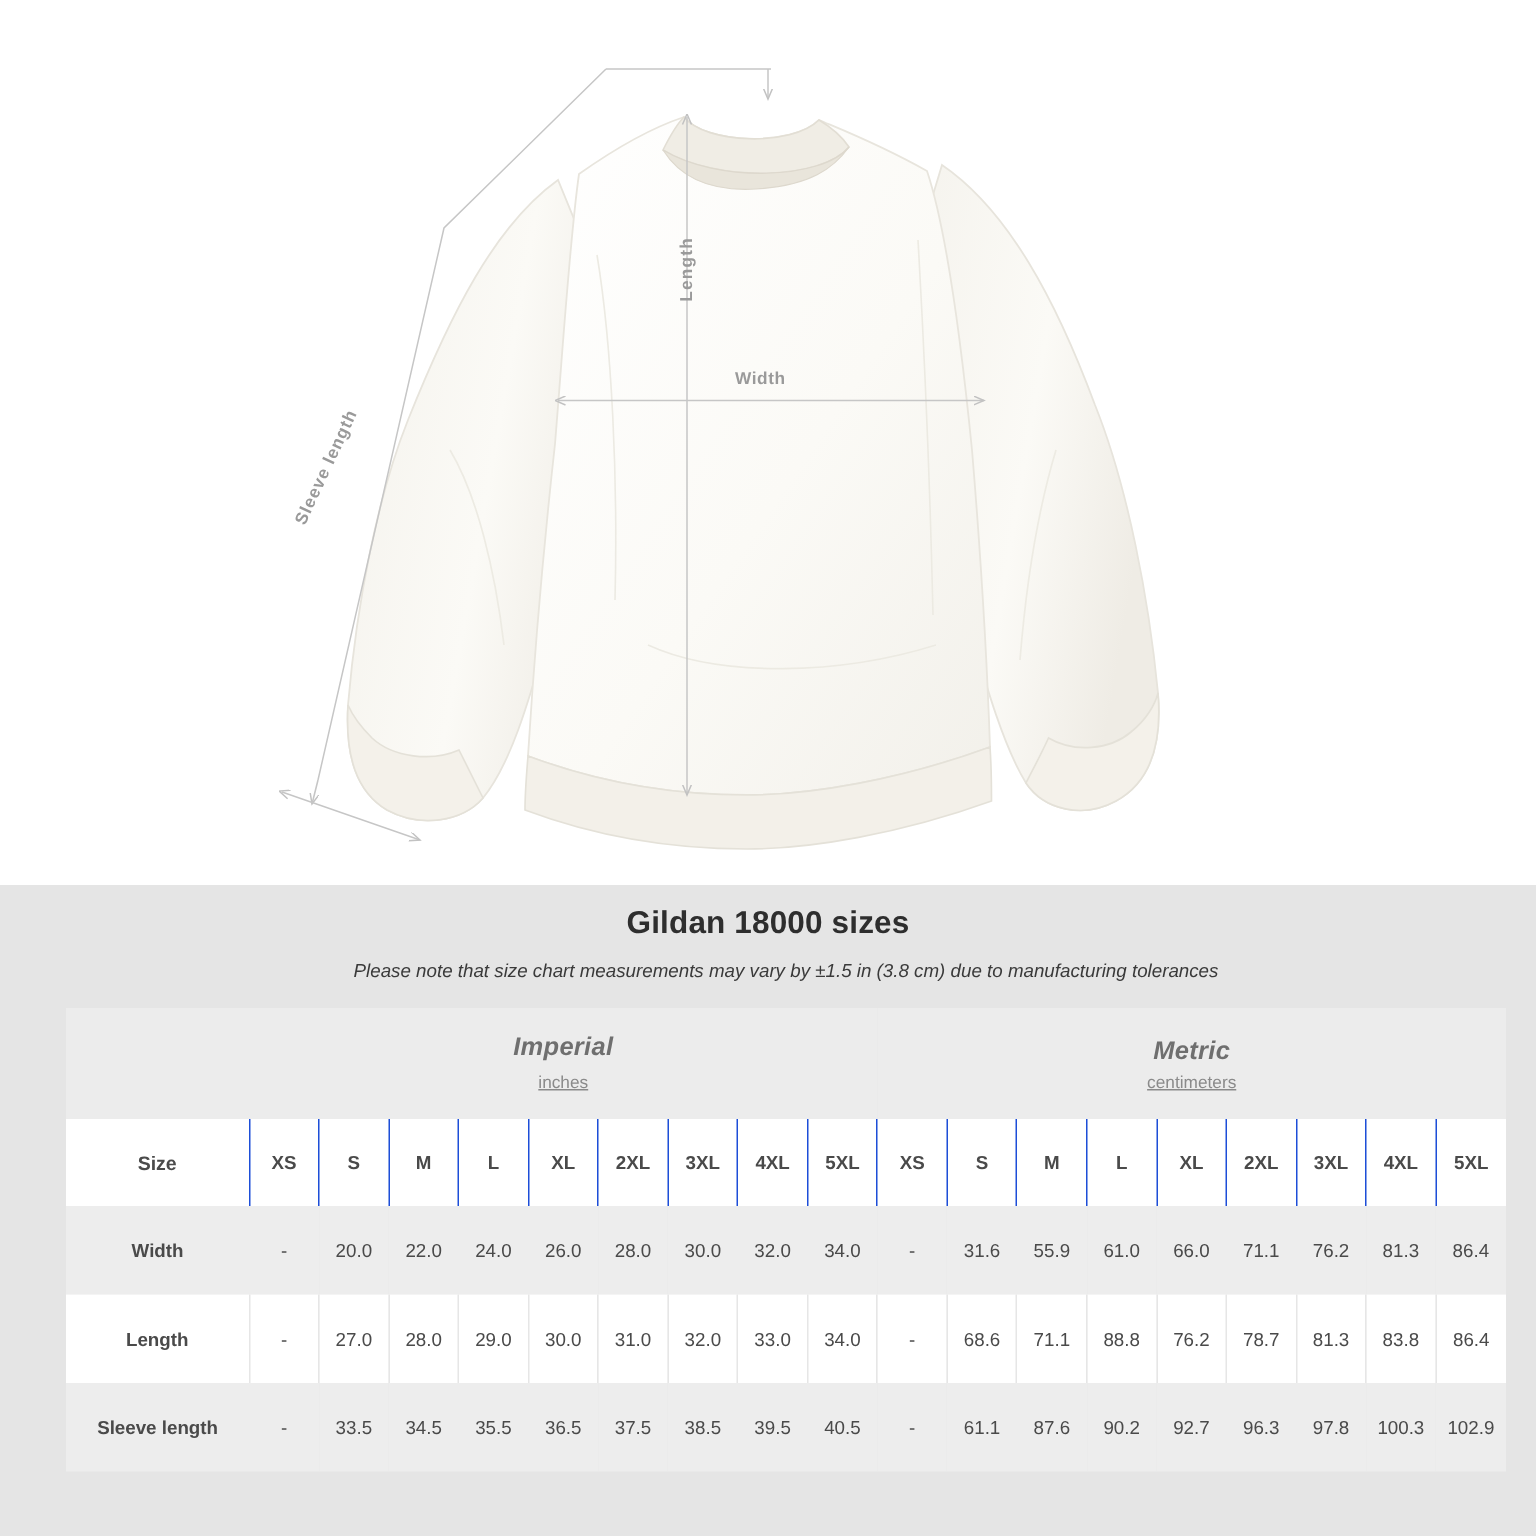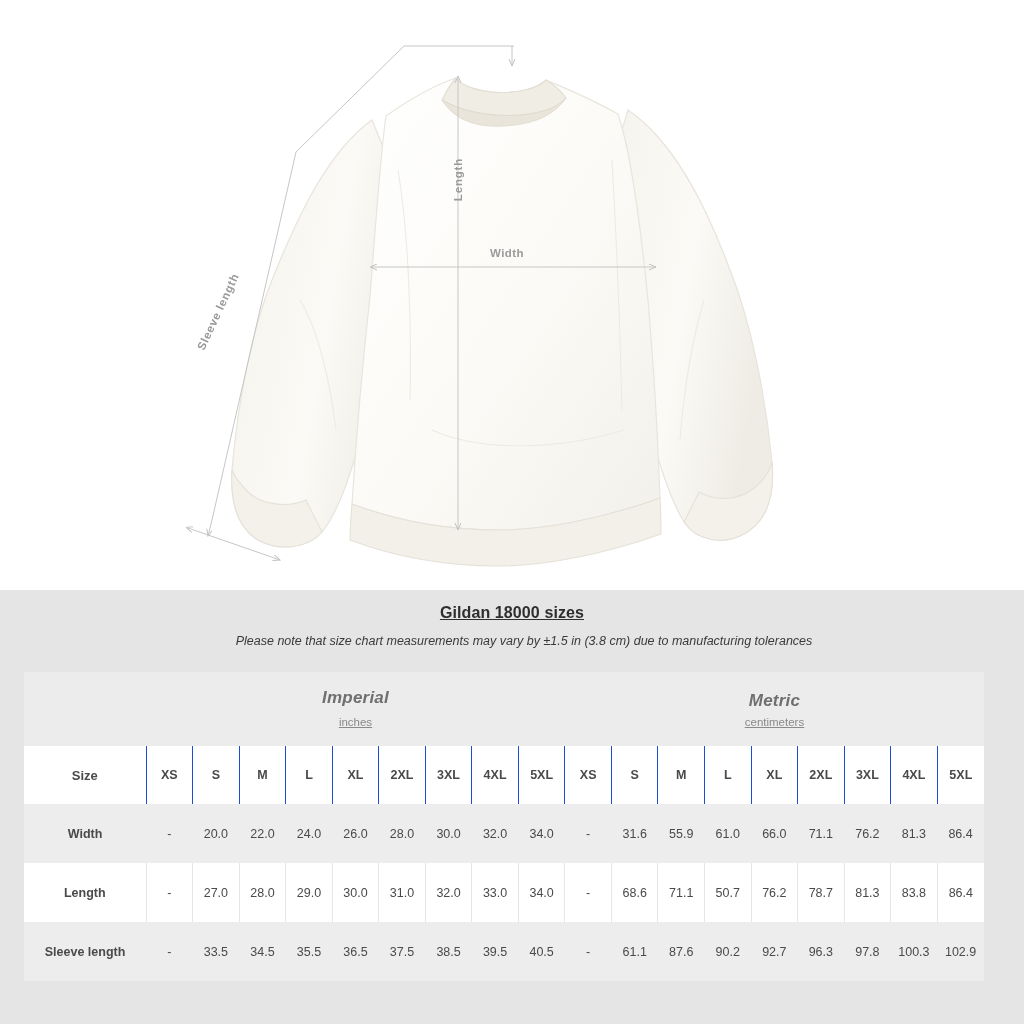--- a/index.html
+++ b/index.html
@@ -56,38 +56,37 @@
     transform-origin: center center;
     letter-spacing: 0.7px;
   }
 
   
   .title-block {
     text-align: center;
     margin-top: 14px;
   }
   .chart-title {
-    font-size: 16px;
+    font-size: 21px;
     font-weight: bold;
     color: #2e2e2e;
     letter-spacing: 0.1px;
-    text-decoration: underline;
   }
   .chart-note {
     margin-top: 12px;
     font-size: 12.5px;
     font-style: italic;
     color: #3a3a3a;
     padding-left: 24px;
   }
 
   
   .table-wrap {
     position: absolute;
-    left: 24px;
+    left: 44px;
     top: 672px;
     width: 960px;
   }
   table.sizes {
     border-collapse: collapse;
     width: 960px;
     table-layout: fixed;
   }
   table.sizes th, table.sizes td {
     border: none;
@@ -330,21 +329,21 @@
           <td class="cell-val vsep">28.0</td>
           <td class="cell-val vsep">29.0</td>
           <td class="cell-val vsep">30.0</td>
           <td class="cell-val vsep">31.0</td>
           <td class="cell-val vsep">32.0</td>
           <td class="cell-val vsep">33.0</td>
           <td class="cell-val vsep">34.0</td>
           <td class="cell-val vsep">-</td>
           <td class="cell-val vsep">68.6</td>
           <td class="cell-val vsep">71.1</td>
-          <td class="cell-val vsep">50.7</td>
+          <td class="cell-val vsep">88.8</td>
           <td class="cell-val vsep">76.2</td>
           <td class="cell-val vsep">78.7</td>
           <td class="cell-val vsep">81.3</td>
           <td class="cell-val vsep">83.8</td>
           <td class="cell-val vsep">86.4</td>
         </tr>
 
         <tr class="row-band band-grey">
           <td class="rowlabel">Sleeve length</td>
           <td class="cell-val vsep">-</td>

